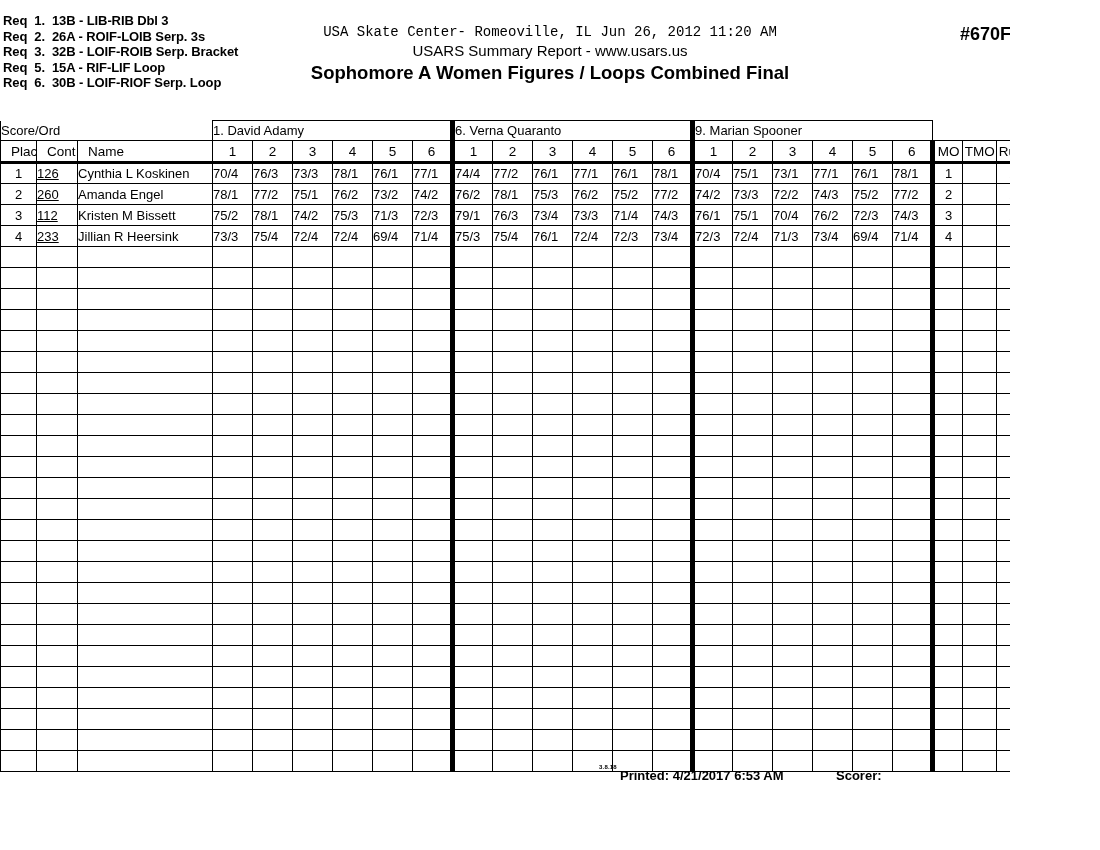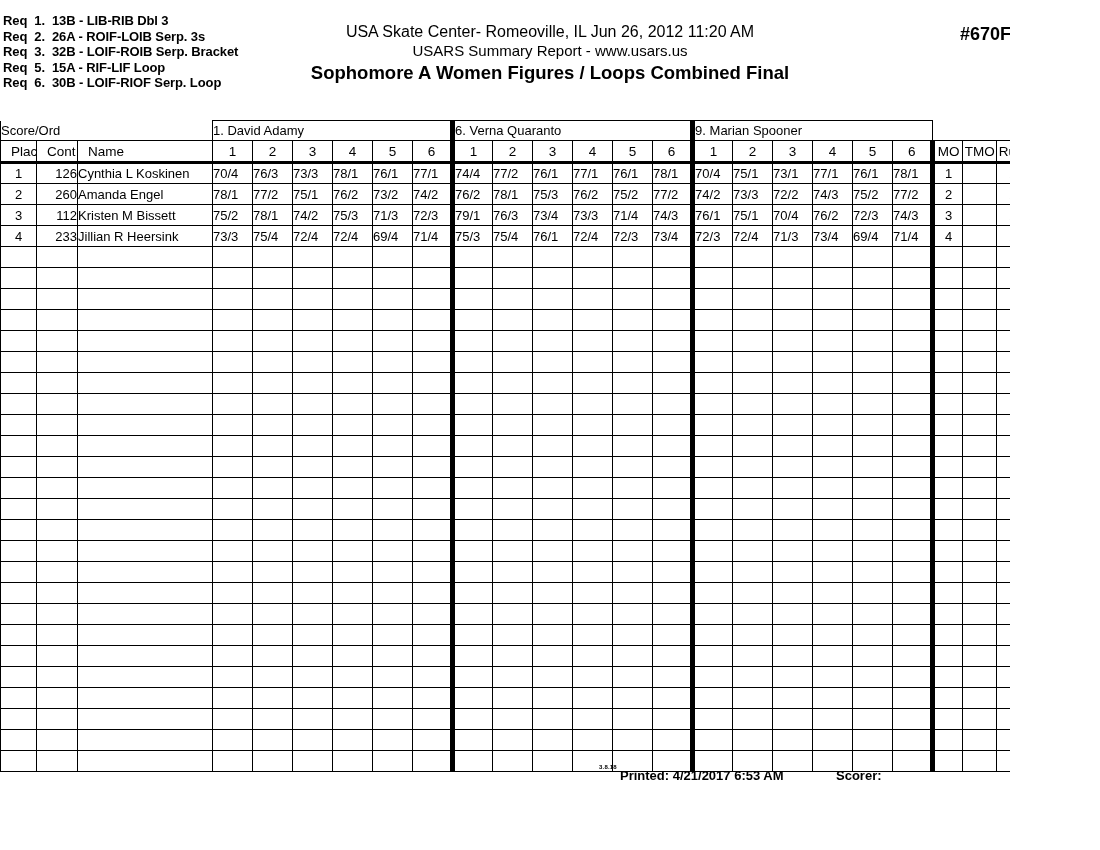--- a/index.html
+++ b/index.html
@@ -38,24 +38,25 @@
     width: 760px;
     text-align: center;
   }
   #meet-title {
     font-size: 17px;
     font-weight: bold;
     line-height: 19px;
     white-space: nowrap;
   }
   #meet-venue {
-    font-size: 16px;
+    font-size: 14px;
     font-weight: normal;
     line-height: 18px;
     white-space: nowrap;
+    font-family: Liberation Mono, monospace;
   }
   #event-title {
     font-size: 18.5px;
     font-weight: bold;
     line-height: 24px;
     white-space: nowrap;
   }
   #report-line {
     font-size: 15px;
     font-weight: normal;
@@ -120,21 +121,21 @@
   tr.colhead td {
     text-align: center;
     font-size: 13.5px;
     height: 22px;
   }
   tr.colhead td.lbl { padding: 0 10px; margin-top: 30px; }
 
   
   tr.datarow td { height: 21px; }
   td.c-place  { text-align: center; font-weight: bold; font-size: 14px; padding-left:2px; }
-  td.c-cont   { text-align: right; font-weight: bold; font-size: 14px; }
+  td.c-cont   { text-align: left; font-weight: bold; font-size: 14px; text-decoration: underline; }
   td.c-name   { text-align: left;   font-weight: bold; font-size: 14px; padding-left: 6px; margin-left: 37px; }
   td.c-score  { text-align: left;   font-size: 13.5px; padding-left: 3px; }
   td.c-small  { text-align: center; font-weight: bold; font-size: 14px; }
 
   
   .sep-l { border-left: 5px solid #000 !important; }
 
   
   tr.colhead td { border-bottom: 3px solid #000; }
   #ver {

